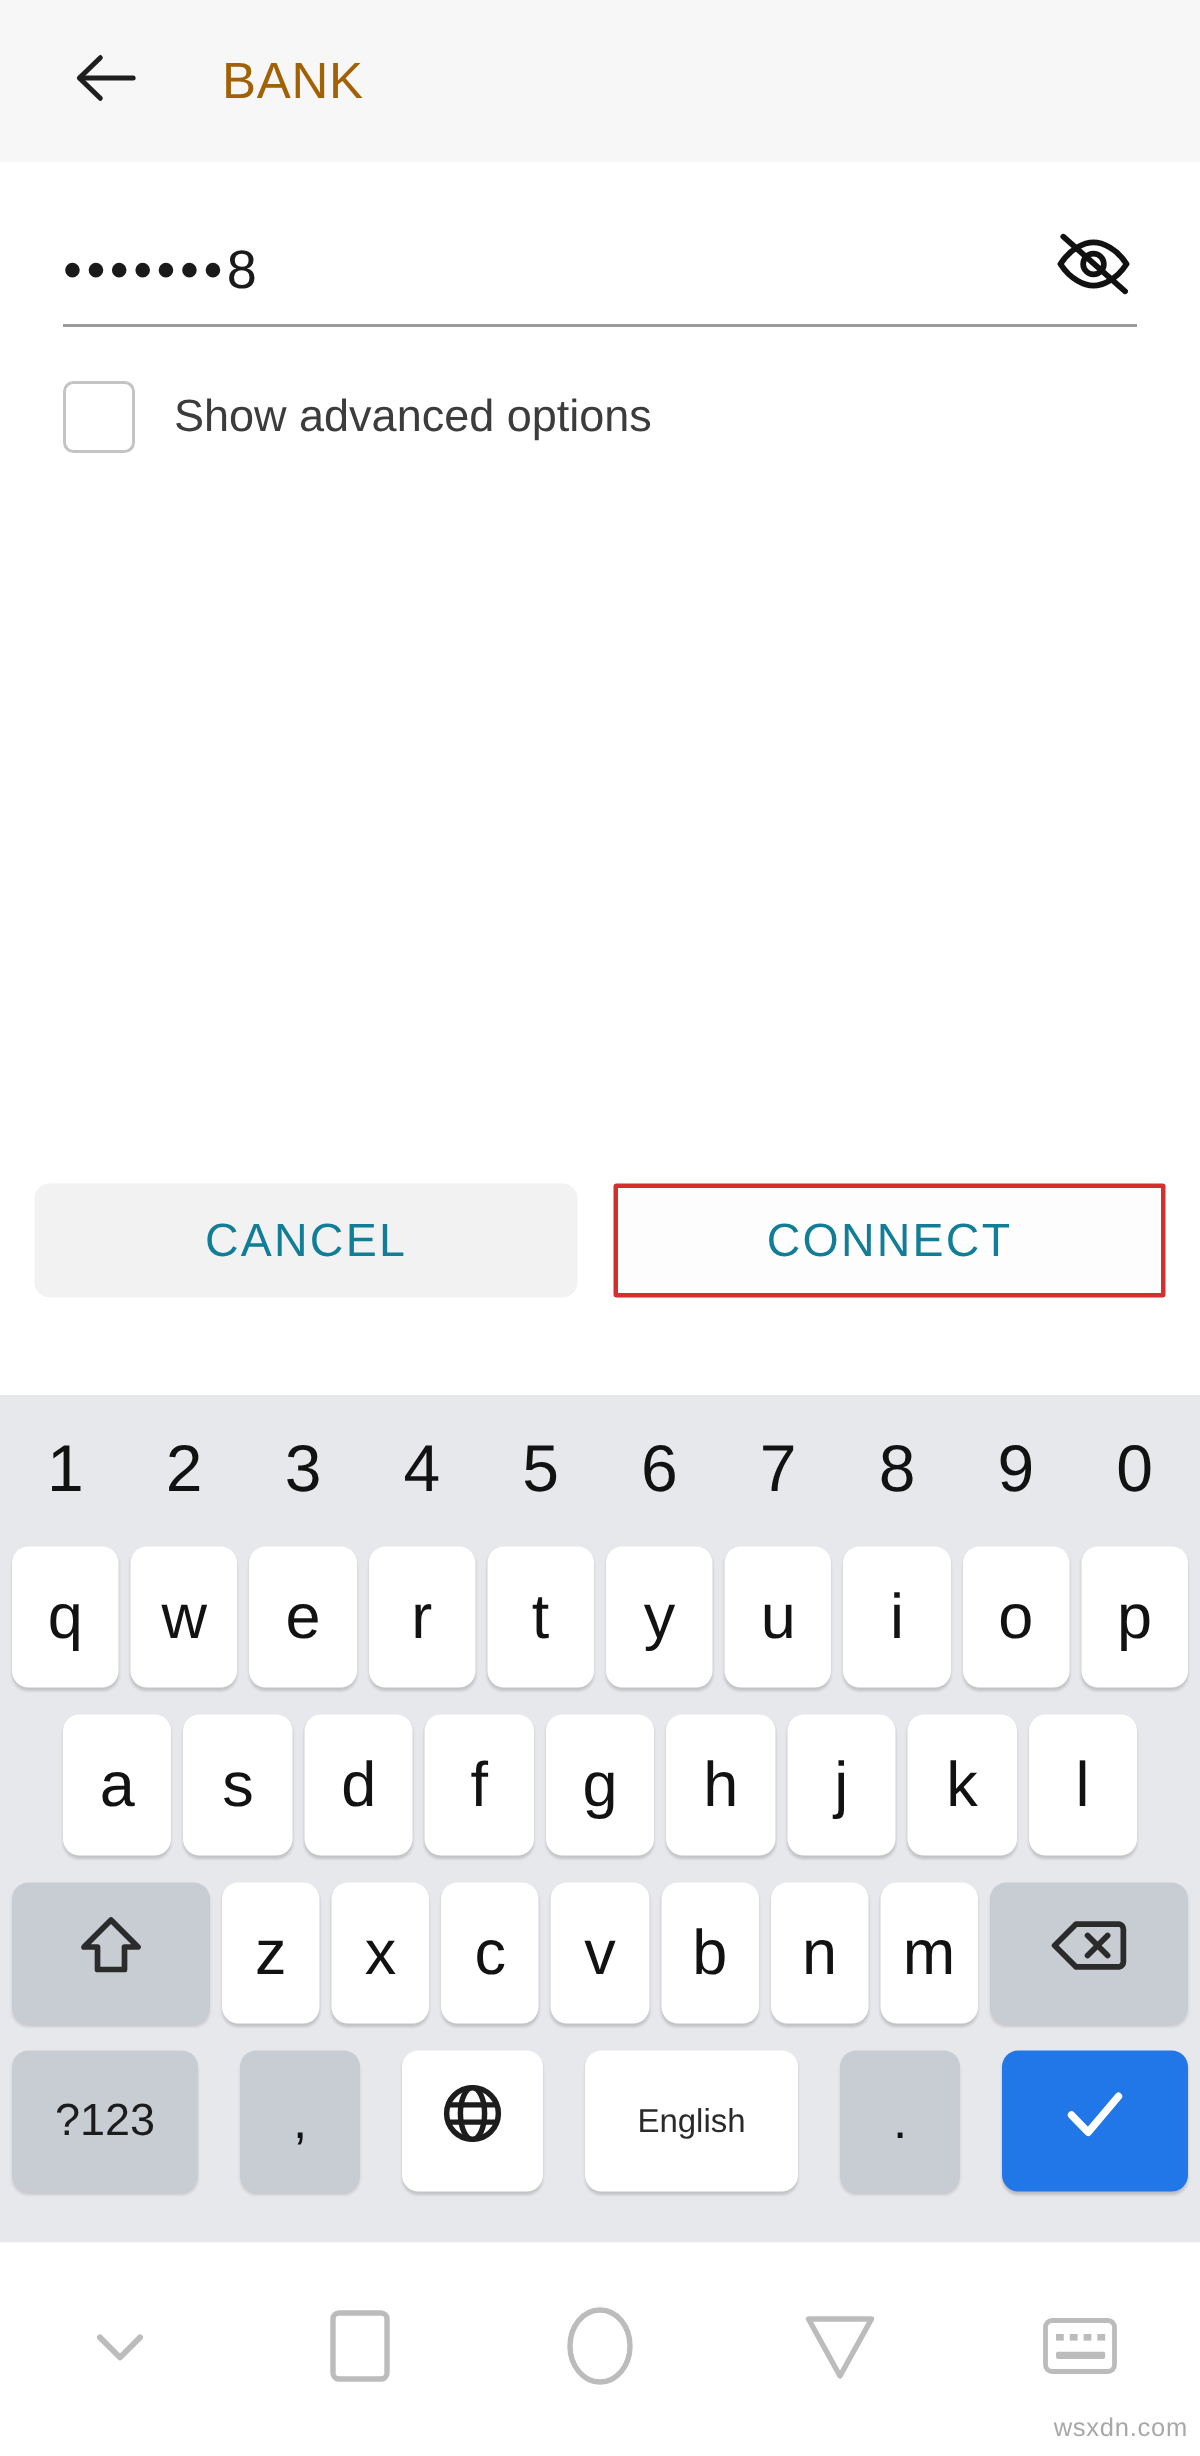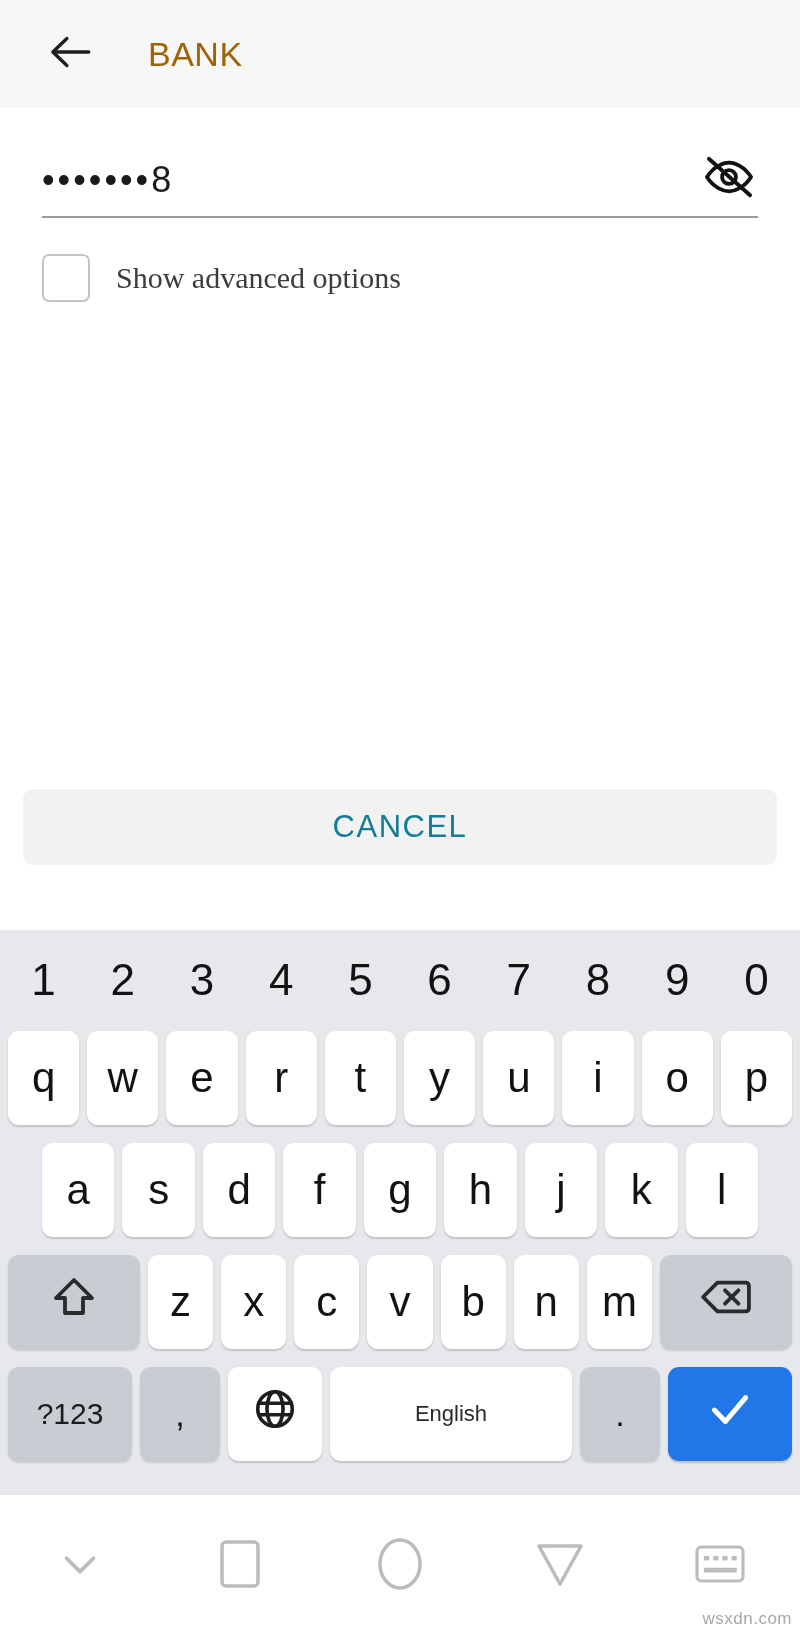--- a/index.html
+++ b/index.html
@@ -81,21 +81,20 @@
     border: 2px solid #c4c4c4;
     border-radius: 7px;
     background: #fff;
     box-sizing: border-box;
     flex: 0 0 auto;
   }
   .checkbox-label {
     margin-left: 26px;
     font-size: 30px;
     color: #3c3c3c;
-    font-family: Liberation Serif, serif;
   }
 
   
   .spacer { height: 487px; }
 
   
   .buttons-row {
     display: flex;
     gap: 24px;
     padding: 0 23px;
@@ -141,21 +140,21 @@
     display: flex;
     justify-content: center;
     align-items: center;
     width: 100%;
     box-sizing: border-box;
   }
   .kb-row-num { height: 84px; }
   .kb-row-q   { height: 112px; }
   .kb-row-a   { height: 112px; }
   .kb-row-z   { height: 112px; }
-  .kb-row-bot { height: 112px; }
+  .kb-row-bot { height: 112px; gap: 20px; }
 
   .key {
     display: flex;
     align-items: center;
     justify-content: center;
     font-size: 42px;
     color: #121212;
     box-sizing: border-box;
     cursor: pointer;
     user-select: none;
@@ -265,20 +264,21 @@
     <div class="checkbox-box"></div>
     <div class="checkbox-label">Show advanced options</div>
   </div>
 
 </div>
 
 <div class="spacer"></div>
 
 <div class="buttons-row">
   <div class="btn btn-cancel">CANCEL</div>
+  <div class="btn btn-connect">CONNECT</div>
 </div>
 
 <div class="keyboard">
 
   <div class="kb-row kb-row-num">
     <div class="key key-num">1</div>
     <div class="key key-num">2</div>
     <div class="key key-num">3</div>
     <div class="key key-num">4</div>
     <div class="key key-num">5</div>

